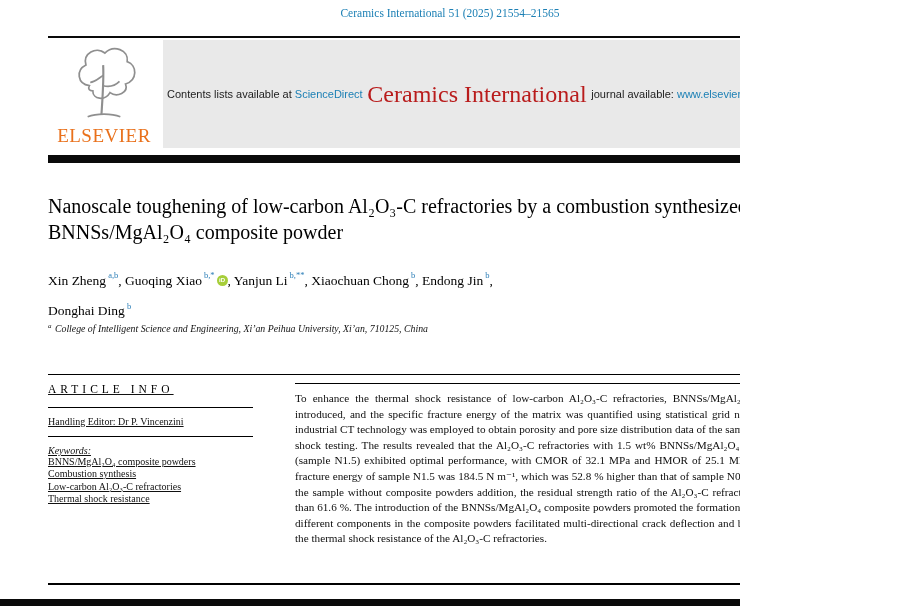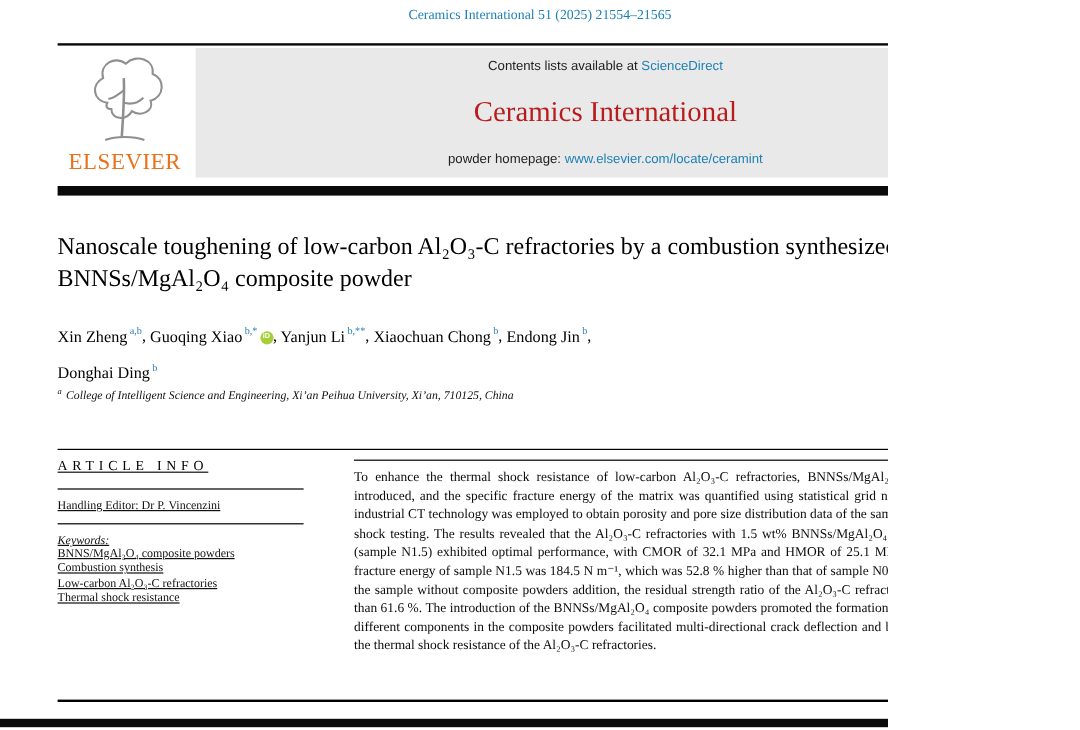--- a/index.html
+++ b/index.html
@@ -15,22 +15,22 @@
             font-size:11.5px;color:var(--link-blue);}
 
   .top-rule{position:absolute;left:48px;top:36px;width:798px;height:2px;background:var(--bar-black);}
 
   .logo-area{position:absolute;left:48px;top:41px;width:112px;height:114px;text-align:center;}
   .logo-area svg{display:block;margin:0 auto;}
   .elsevier-word{font-size:19px;letter-spacing:.5px;color:var(--elsevier-orange);
                  font-family:"Liberation Serif","DejaVu Serif",serif;margin-top:-2px;}
 
   .masthead-box{position:absolute;left:163px;top:40px;width:683px;height:108px;
-                background:var(--header-box-gray);display:flex;flex-direction:column;
-                justify-content:space-between;align-items:center;padding:9px 16px;box-sizing:border-box;}
+                background:var(--header-box-gray);display:flex;flex-direction:row;
+                justify-content:space-between;align-items:center;padding:9px 4px;box-sizing:border-box;}
   .contents-line{font-family:"Liberation Sans","DejaVu Sans",sans-serif;font-size:11px;color:#222;}
   .contents-line .link{color:var(--link-blue);}
   .journal-title{font-size:24px;color:#b91c1c;}
   .homepage-line{font-family:"Liberation Sans","DejaVu Sans",sans-serif;font-size:11px;color:#222;}
   .homepage-line .link{color:var(--link-blue);}
 
   .header-black-bar{position:absolute;left:48px;top:155px;width:798px;height:8px;background:var(--bar-black);}
 
   .cover{position:absolute;left:757px;top:38px;width:97px;height:109px;background:var(--cover-gray);
          border:2px solid #c2410c;box-sizing:border-box;padding:5px 4px;text-align:center;}
@@ -95,21 +95,21 @@
     </svg>
     <div class="elsevier-word">ELSEVIER</div>
   </div>
 
   <div class="masthead-box">
     <div class="contents-line">
       <span>Contents lists available at </span><span class="link">ScienceDirect</span>
     </div>
     <div class="journal-title">Ceramics International</div>
     <div class="homepage-line">
-      <span>powder homepage: </span><span class="link">www.elsevier.com/locate/ceramint</span>
+      <span>journal available: </span><span class="link">www.elsevier.com/locate/ceramint</span>
     </div>
   </div>
 
   <div class="header-black-bar"></div>
 
   <div class="cover">
     <div class="cover-topline"></div>
     <div class="cover-t1">CERAMICS</div>
     <div class="cover-t2">INTERNATIONAL</div>
     <div class="cover-img">

